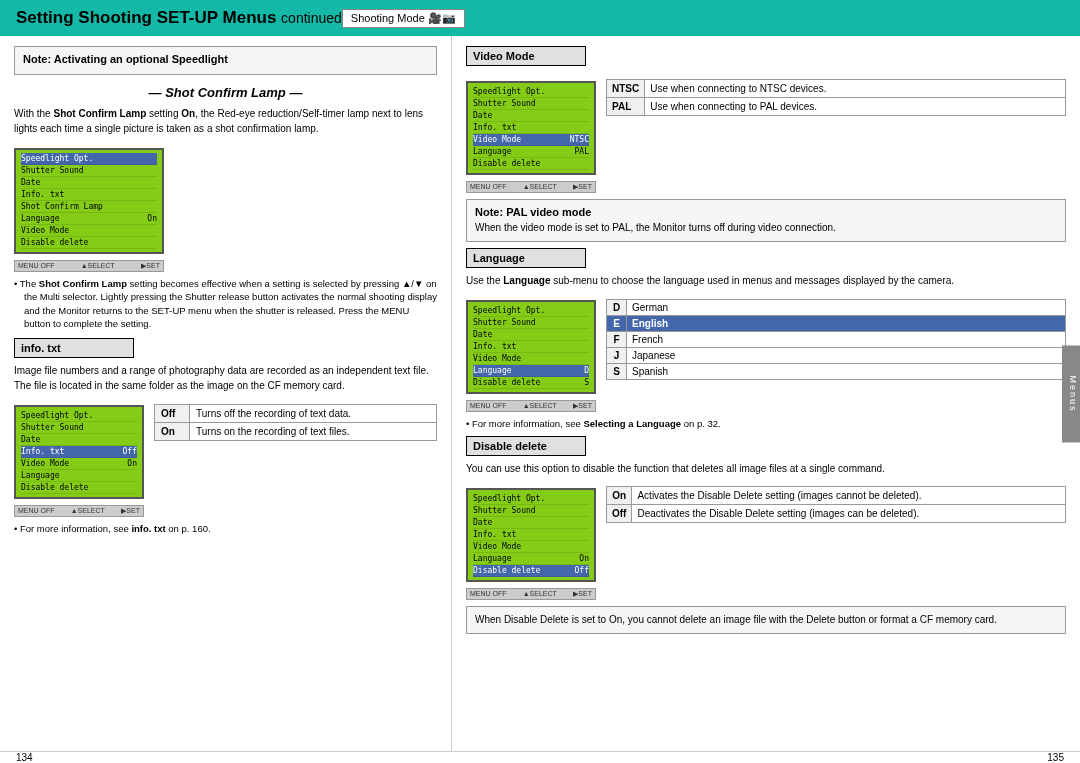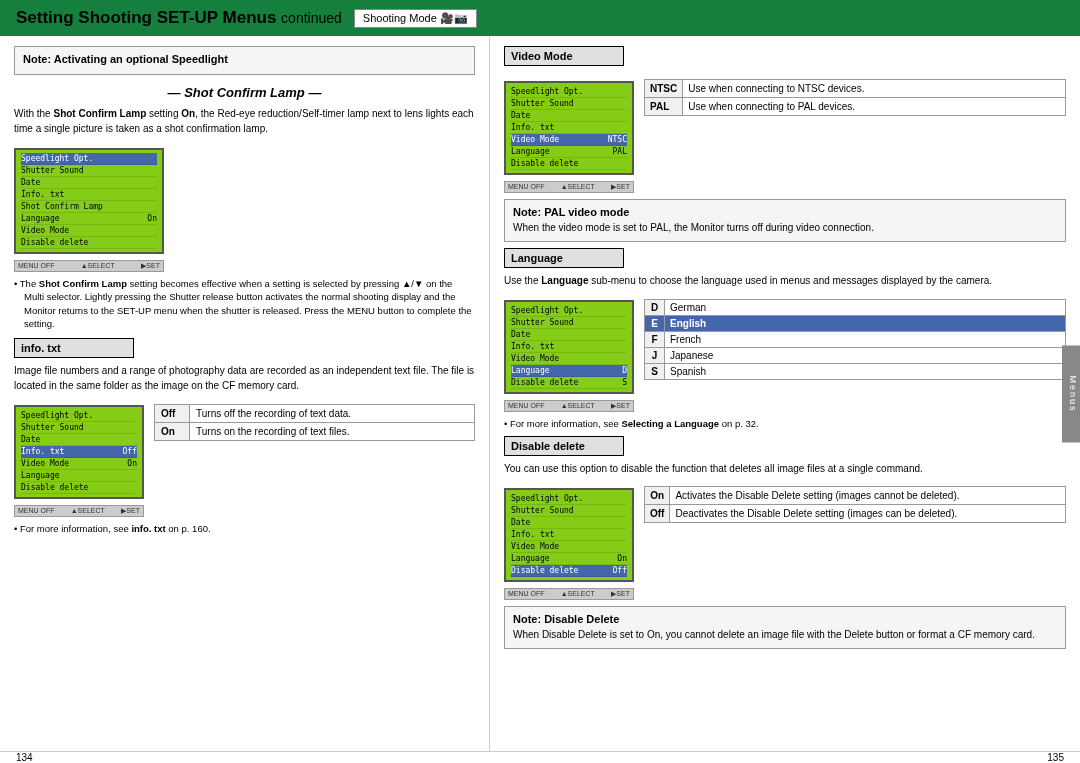--- a/index.html
+++ b/index.html
@@ -15,25 +15,24 @@
 
     .page-container {
       width: 1080px;
       height: 763px;
       display: flex;
       flex-direction: column;
     }
 
     
     .header {
-      background: #15803d;
+      background: #14b8a6;
       padding: 8px 16px;
       display: flex;
       align-items: center;
-      gap: 12px;
     }
     .header-title {
       font-size: 17px;
       font-weight: bold;
       color: #000;
     }
     .header-title span.continued {
       font-weight: normal;
       font-size: 14px;
     }
@@ -48,21 +47,21 @@
     }
 
     
     .content {
       display: flex;
       flex: 1;
     }
 
     
     .left-col {
-      width: 490px;
+      width: 452px;
       padding: 10px 14px;
       border-right: 1px solid #ccc;
     }
 
     
     .right-col {
       flex: 1;
       padding: 10px 14px;
     }
 
@@ -591,21 +590,20 @@
                   <td class="key">Off</td>
                   <td>Deactivates the Disable Delete setting (images can be deleted).</td>
                 </tr>
               </tbody>
                 </table>
             </div>
           </div>
         </div>
 
         <div class="note-box" style="margin-top:6px;">
-          <div class="note-title">Note: Disable Delete</div>
           <p>When Disable Delete is set to On, you cannot delete an image file with the Delete button or format a CF memory card.</p>
         </div>
 
       </div>
 
       <div class="side-tab">Menus</div>
     </div>
 
   </div>
 

